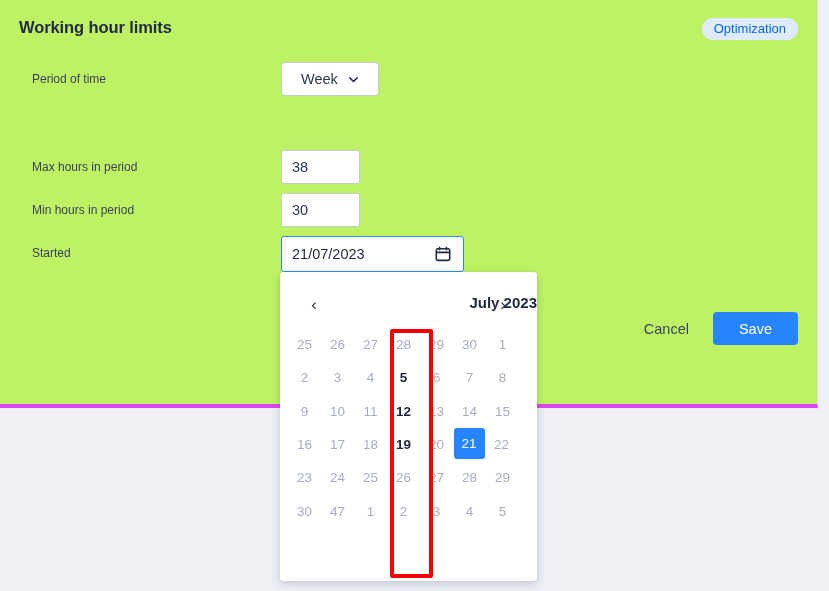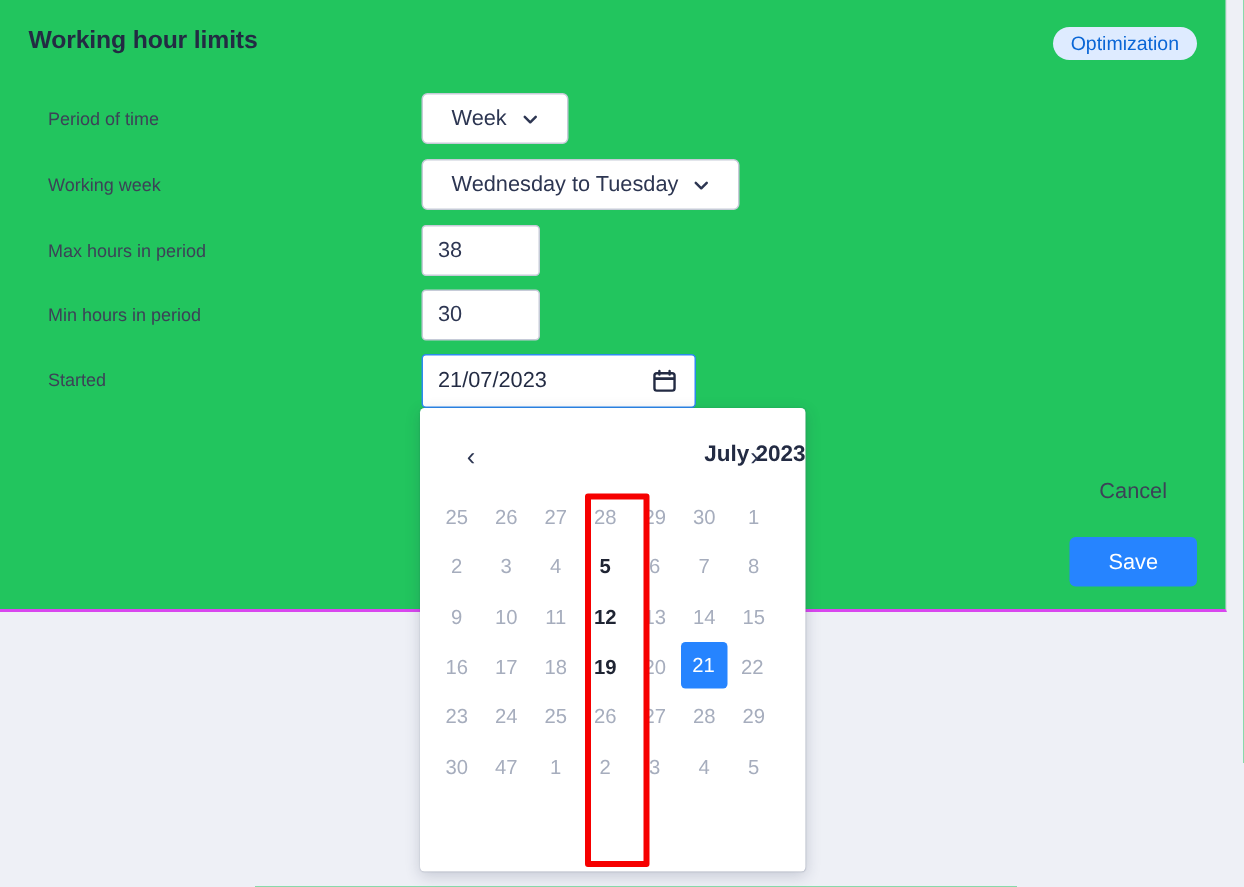--- a/index.html
+++ b/index.html
@@ -20,23 +20,23 @@
     height: 591px;
   }
 
   
   .panel {
     position: absolute;
     left: 0;
     top: 0;
     width: 818px;
     height: 408px;
-    background: #22c55e;
+    background: #bef264;
     border-right: 1px solid #dcdfe6;
-    border-bottom: 2px solid #d946ef;
+    border-bottom: 4px solid #d946ef;
     box-sizing: border-box;
   }
 
   .page-title {
     position: absolute;
     left: 19px;
     top: 18px;
     font-size: 16.5px;
     font-weight: bold;
     color: #232b43;
@@ -145,21 +145,20 @@
   }
 
   
   .actions {
     position: absolute;
     right: 19px;
     top: 312px;
     display: flex;
     align-items: center;
     gap: 14px;
-    flex-direction: column;
   }
   .btn-cancel {
     background: transparent;
     border: none;
     font-size: 14.5px;
     color: #3c4257;
     cursor: pointer;
     padding: 8px 10px;
     font-family: "Liberation Sans", sans-serif;
   }
@@ -294,31 +293,20 @@
       <div class="field-wrap">
         <div class="select-box">
           <span>Week</span>
           <svg class="chev" viewBox="0 0 12 12">
             <path d="M2 4.2 L6 8.2 L10 4.2" fill="none" stroke="currentColor" stroke-width="1.8" stroke-linecap="round" stroke-linejoin="round"></path>
           </svg>
         </div>
       </div>
     </div>
 
-    <div class="form-row" style="top:106px;">
-      <div class="form-label">Working week</div>
-      <div class="field-wrap">
-        <div class="select-box">
-          <span>Wednesday to Tuesday</span>
-          <svg class="chev" viewBox="0 0 12 12">
-            <path d="M2 4.2 L6 8.2 L10 4.2" fill="none" stroke="currentColor" stroke-width="1.8" stroke-linecap="round" stroke-linejoin="round"></path>
-          </svg>
-        </div>
-      </div>
-    </div>
 
     <div class="form-row" style="top:150px;">
       <div class="form-label">Max hours in period</div>
       <div class="field-wrap">
         <input class="text-input" type="text" value="38" style="">
       </div>
     </div>
 
     <div class="form-row" style="top:193px;">
       <div class="form-label">Min hours in period</div>

